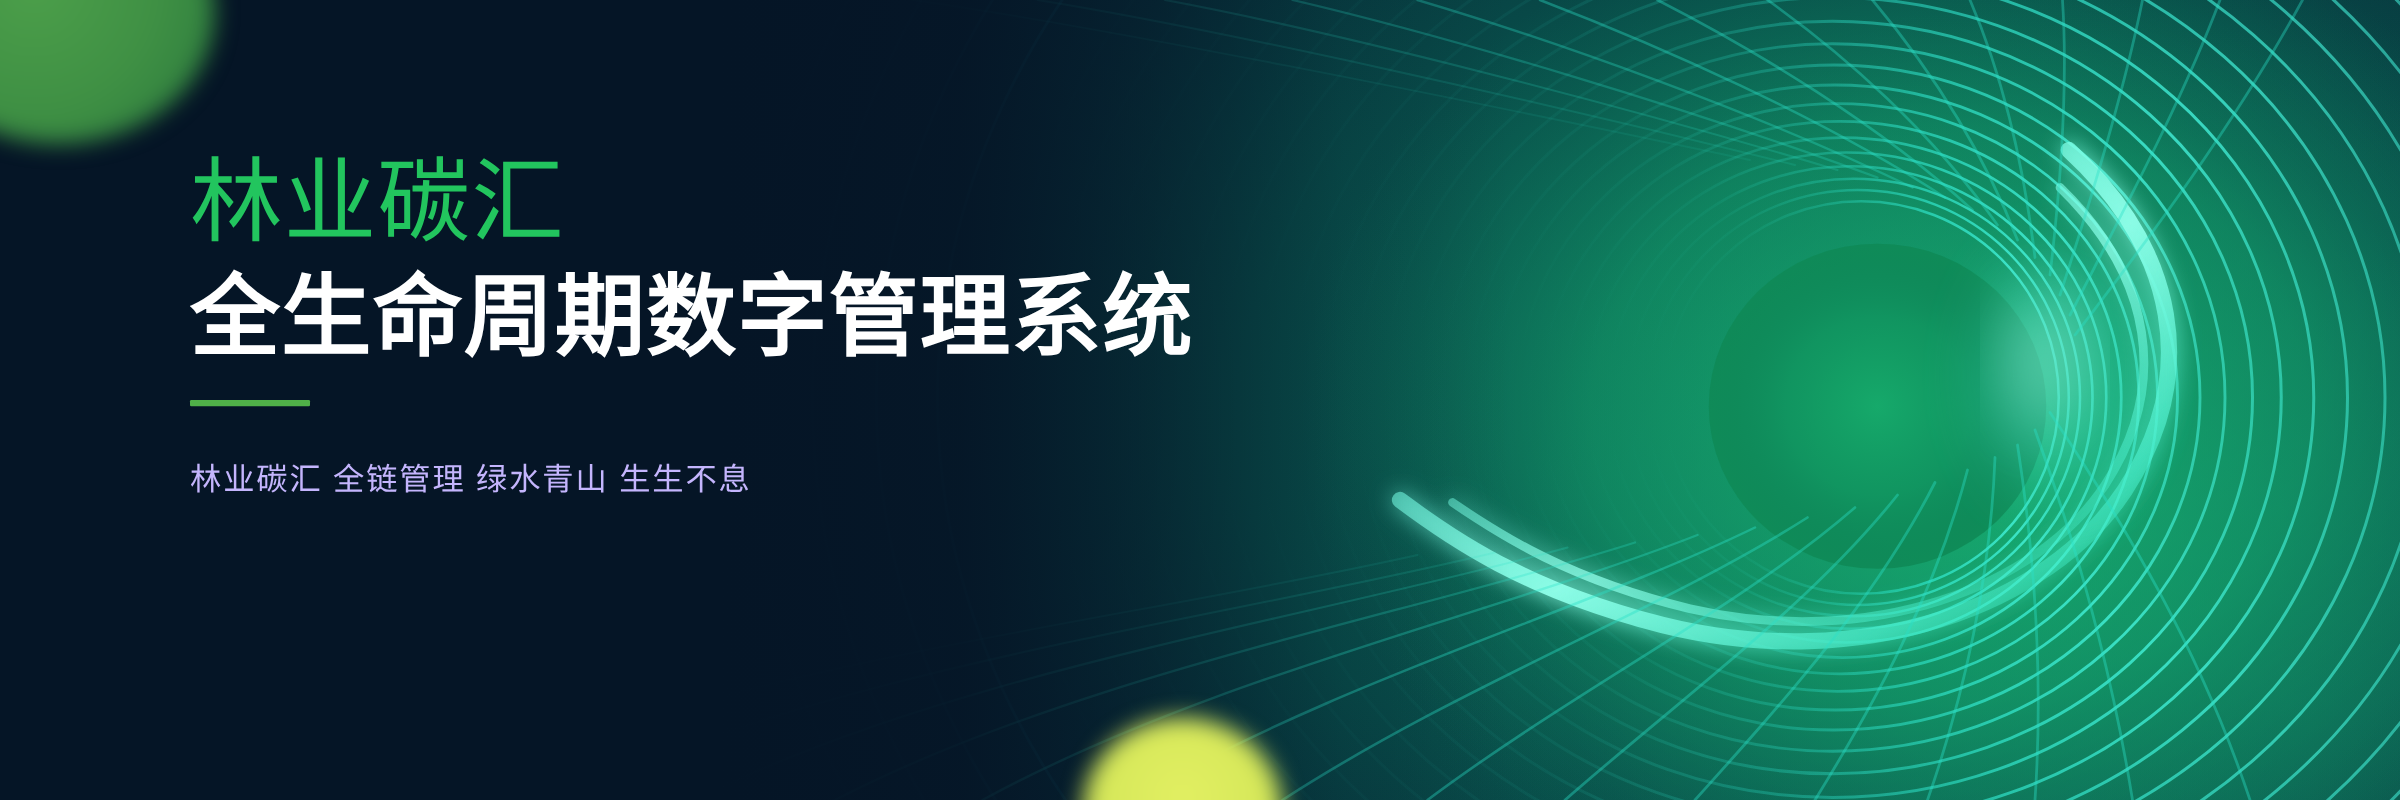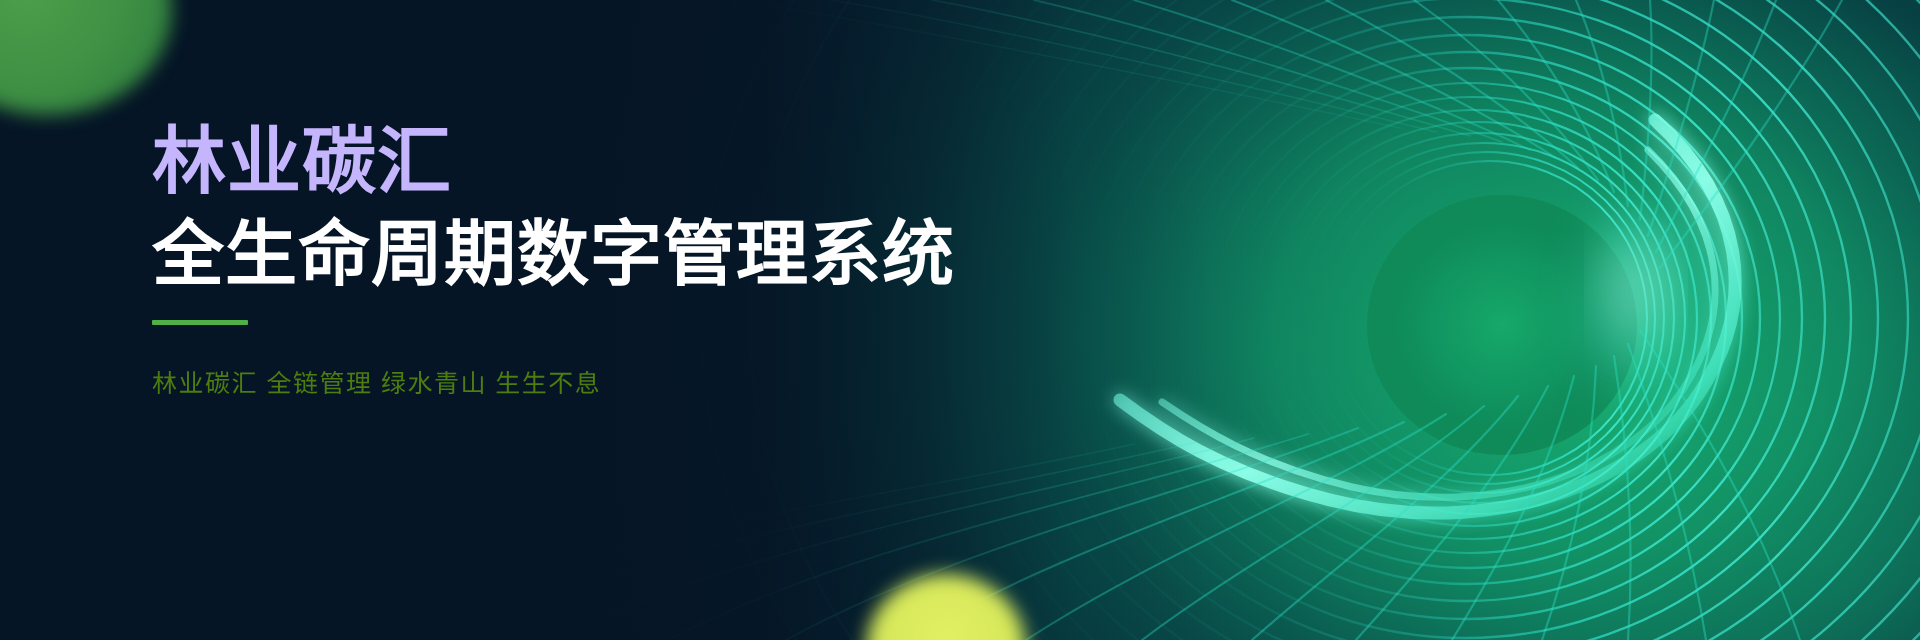--- a/index.html
+++ b/index.html
@@ -103,22 +103,22 @@
     z-index: 6;
   }
 
   .title {
     position: absolute;
     top: 125px;
     left: 0;
     margin: 0;
     font-size: 74px;
     line-height: 1.0;
-    font-weight: 700;
-    color: #c4b5fd;
+    font-weight: 400;
+    color: #22c55e;
     letter-spacing: 1px;
     white-space: nowrap;
   }
 
   .subtitle {
     position: absolute;
     top: 216px;
     left: 0;
     margin: 0;
     font-size: 72px;
@@ -139,21 +139,21 @@
     border-radius: 1px;
   }
 
   .tagline {
     position: absolute;
     top: 363px;
     left: 0;
     margin: 0;
     font-size: 25px;
     font-weight: 400;
-    color: #4d7c0f;
+    color: #c4b5fd;
     letter-spacing: 1.5px;
     white-space: nowrap;
   }
 </style>
 </head>
 <body>
 
 <div id="banner">
 
   <div class="bg-base"></div>

